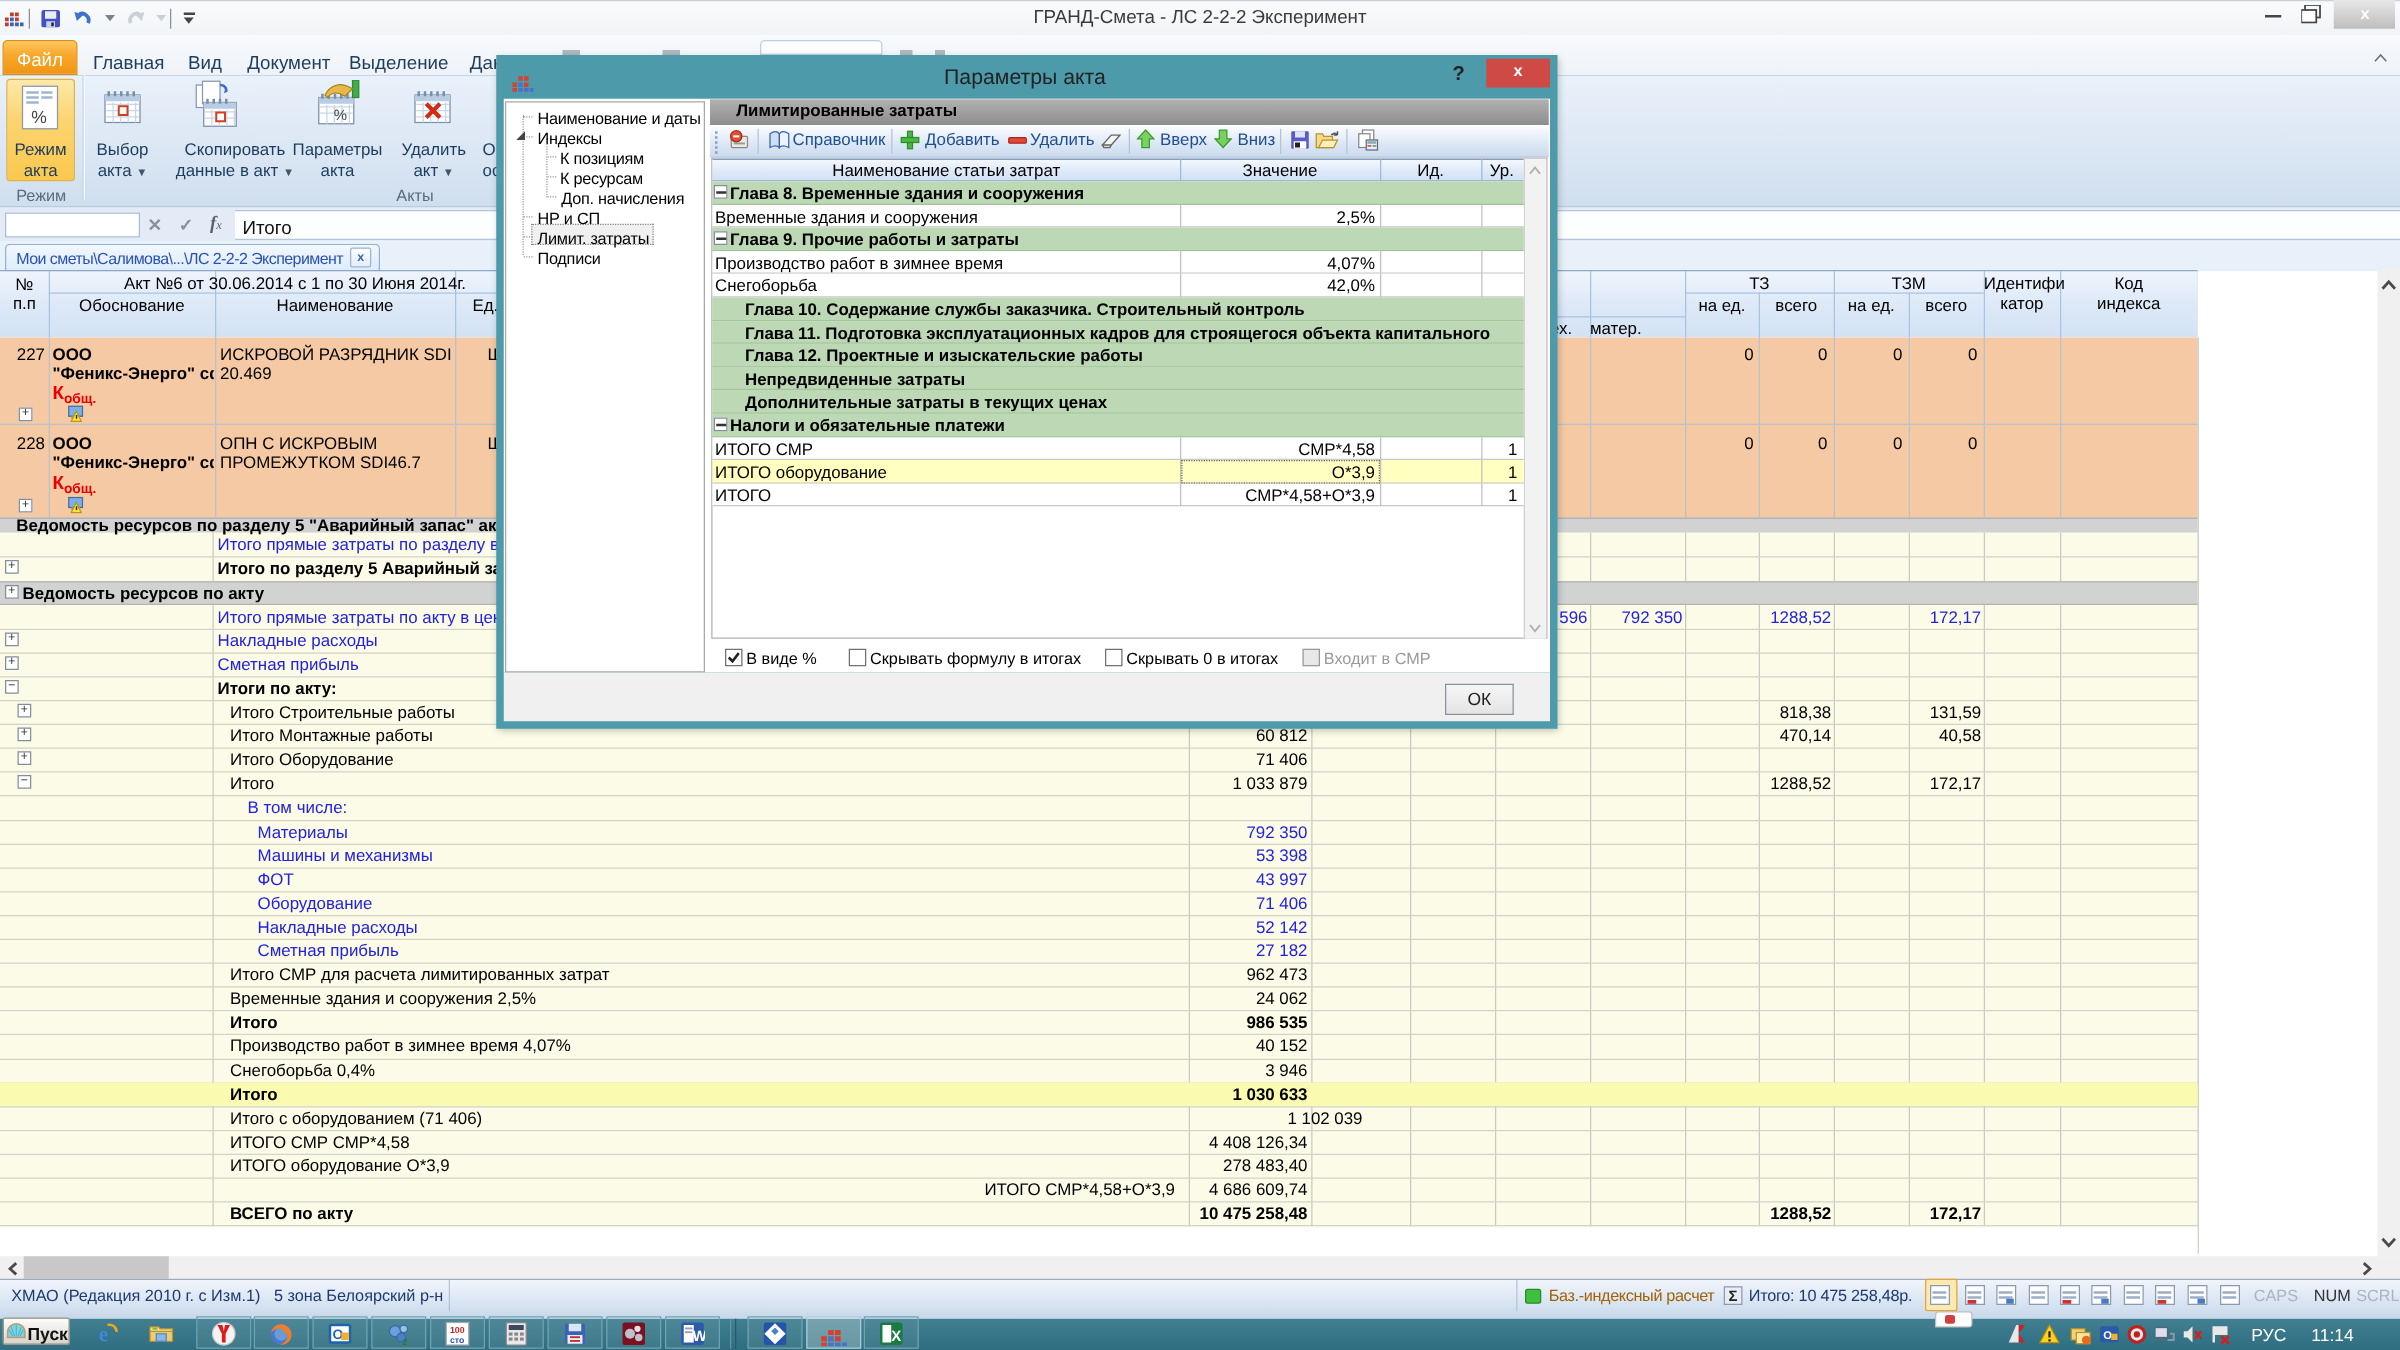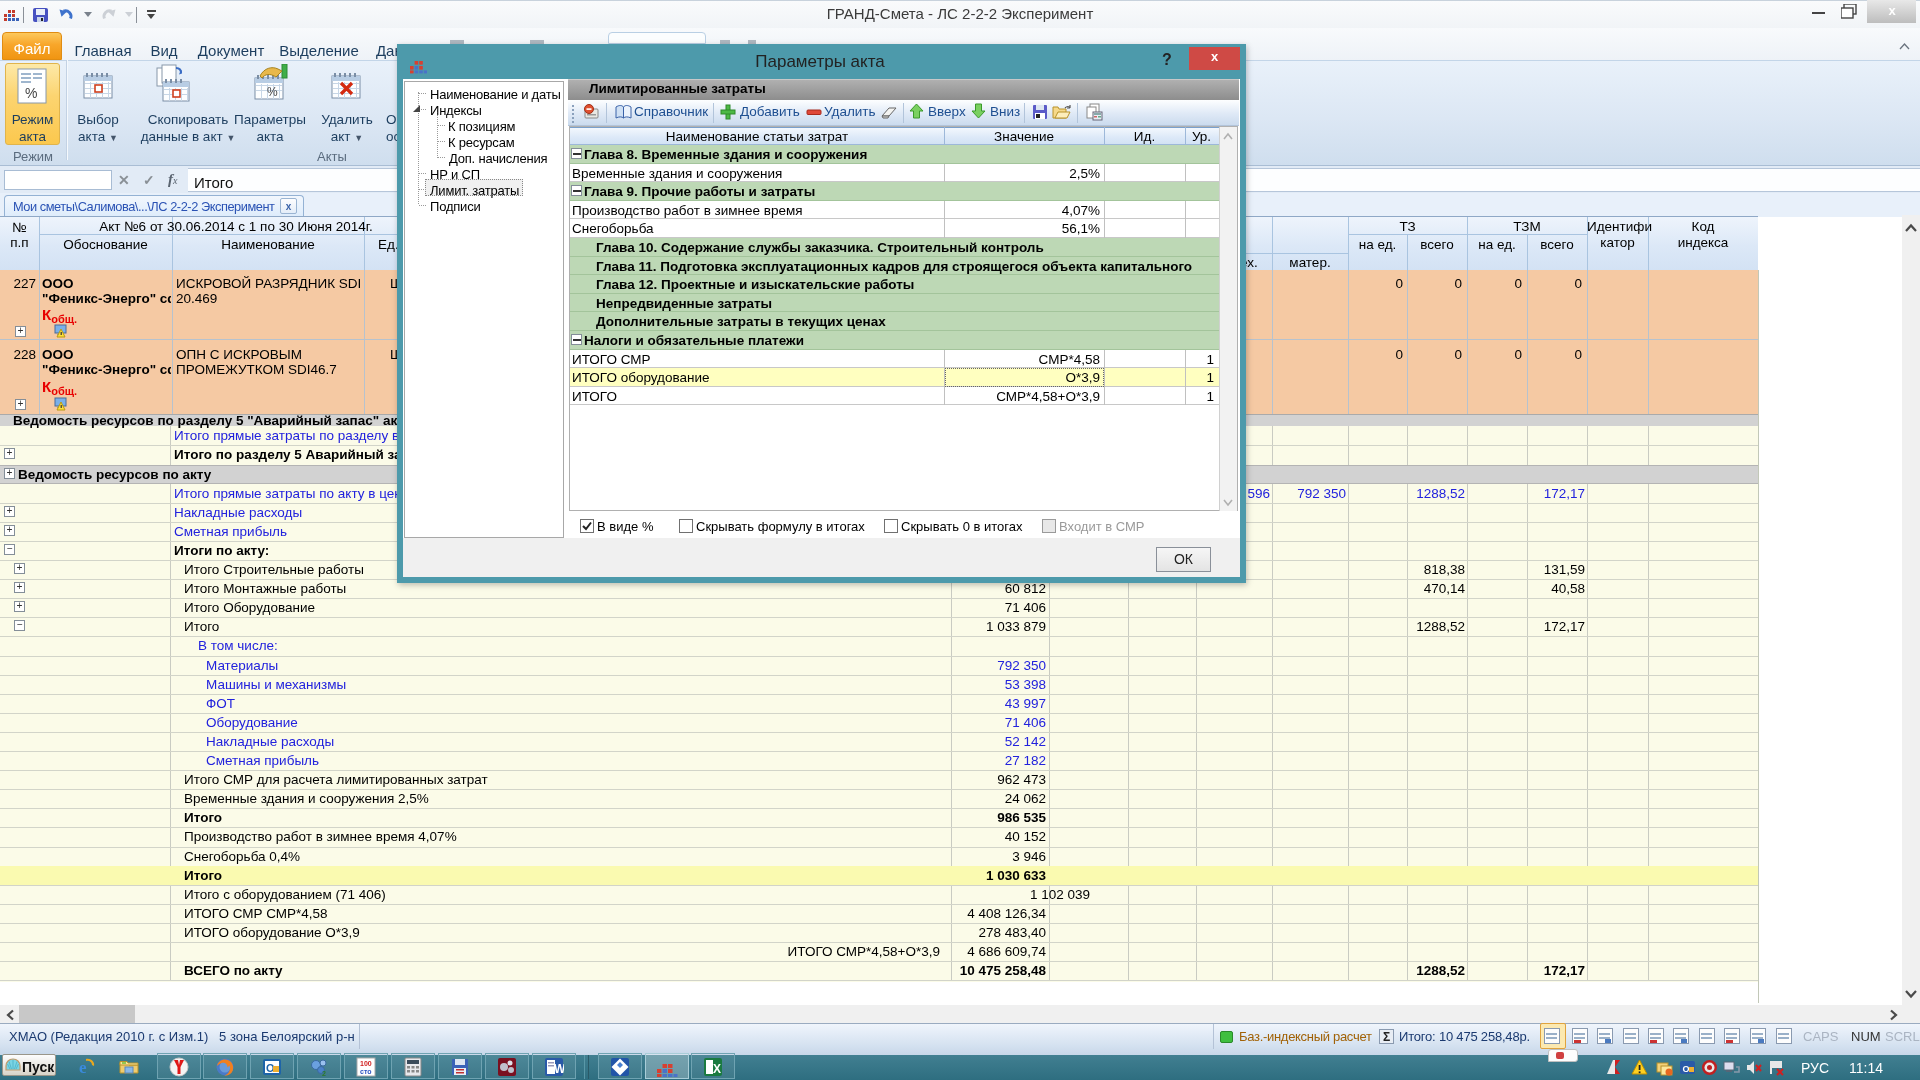--- a/index.html
+++ b/index.html
@@ -213,21 +213,21 @@
 <div style="position:absolute;left:1467px;top:219px;width:120px;text-align:center;font-size:13.5px;">ТЗМ</div>
 <div style="position:absolute;left:1348px;top:237px;width:59px;text-align:center;font-size:13.5px;">на ед.</div>
 <div style="position:absolute;left:1407px;top:237px;width:60px;text-align:center;font-size:13.5px;">всего</div>
 <div style="position:absolute;left:1467px;top:237px;width:60px;text-align:center;font-size:13.5px;">на ед.</div>
 <div style="position:absolute;left:1527px;top:237px;width:60px;text-align:center;font-size:13.5px;">всего</div>
 <div style="position:absolute;left:1587px;top:219px;width:61px;text-align:center;font-size:13.5px;">Идентифи</div>
 <div style="position:absolute;left:1587px;top:235px;width:61px;text-align:center;font-size:13.5px;">катор</div>
 <div style="position:absolute;left:1648px;top:219px;width:110px;text-align:center;font-size:13.5px;">Код</div>
 <div style="position:absolute;left:1648px;top:235px;width:110px;text-align:center;font-size:13.5px;">индекса</div>
 <div style="position:absolute;left:1240px;top:255px;width:32px;font-size:13.5px;">ех.</div>
-<div style="position:absolute;left:1272px;top:255px;width:76px;text-align:center;font-size:13.5px;">матер.</div>
+<div style="position:absolute;left:1272px;top:255px;width:76px;text-align:left;font-size:13.5px;">матер.</div>
 <div style="position:absolute;left:0;top:270px;width:1758px;height:733px;background:#fbfbe8;"></div>
 <div style="position:absolute;left:1758px;top:217px;width:144px;height:786px;background:#fff;"></div>
 <div style="position:absolute;left:0;top:270px;width:1758px;height:144px;background:#f5c9a3;"></div>
 <div style="position:absolute;left:0;top:339px;width:1758px;height:1px;background:#b6c2ce;"></div>
 <div style="position:absolute;left:39px;top:270px;width:1px;height:144px;background:#b6c2ce;"></div>
 <div style="position:absolute;left:172px;top:270px;width:1px;height:144px;background:#b6c2ce;"></div>
 <div style="position:absolute;left:364px;top:270px;width:1px;height:144px;background:#b6c2ce;"></div>
 <div style="position:absolute;left:1272px;top:270px;width:1px;height:144px;background:#b6c2ce;"></div>
 <div style="position:absolute;left:1348px;top:270px;width:1px;height:144px;background:#b6c2ce;"></div>
 <div style="position:absolute;left:1407px;top:270px;width:1px;height:144px;background:#b6c2ce;"></div>
@@ -740,21 +740,21 @@
 <div style="position:absolute;left:944px;top:200.8px;width:1px;height:18.6px;background:#c0c0c0;"></div>
 <div style="position:absolute;left:1104px;top:200.8px;width:1px;height:18.6px;background:#c0c0c0;"></div>
 <div style="position:absolute;left:1185px;top:200.8px;width:1px;height:18.6px;background:#c0c0c0;"></div>
 <div style="position:absolute;left:572px;top:202.8px;width:370px;font-size:13.5px;white-space:nowrap;overflow:hidden;">Производство работ в зимнее время</div>
 <div class="num" style="left:946px;top:202.8px;width:154px;font-size:13.5px;">4,07%</div>
 <div style="position:absolute;left:570px;top:219.4px;width:649px;height:18.6px;background:#fff;border-bottom:1px solid #c8c8c8;"></div>
 <div style="position:absolute;left:944px;top:219.4px;width:1px;height:18.6px;background:#c0c0c0;"></div>
 <div style="position:absolute;left:1104px;top:219.4px;width:1px;height:18.6px;background:#c0c0c0;"></div>
 <div style="position:absolute;left:1185px;top:219.4px;width:1px;height:18.6px;background:#c0c0c0;"></div>
 <div style="position:absolute;left:572px;top:221.4px;width:370px;font-size:13.5px;white-space:nowrap;overflow:hidden;">Снегоборьба</div>
-<div class="num" style="left:946px;top:221.4px;width:154px;font-size:13.5px;">56,1%</div>
+<div class="num" style="left:946px;top:221.4px;width:154px;font-size:13.5px;">42,0%</div>
 <div style="position:absolute;left:570px;top:238.0px;width:649px;height:18.6px;background:#bdd8b5;border-bottom:1px solid #a3c49b;"></div>
 <div style="position:absolute;left:596px;top:240.0px;width:640px;font-size:13.5px;font-weight:bold;white-space:nowrap;overflow:hidden;">Глава 10. Содержание службы заказчика. Строительный контроль</div>
 <div style="position:absolute;left:570px;top:256.6px;width:649px;height:18.6px;background:#bdd8b5;border-bottom:1px solid #a3c49b;"></div>
 <div style="position:absolute;left:596px;top:258.6px;width:640px;font-size:13.5px;font-weight:bold;white-space:nowrap;overflow:hidden;">Глава 11. Подготовка эксплуатационных кадров для строящегося объекта капитального</div>
 <div style="position:absolute;left:570px;top:275.2px;width:649px;height:18.6px;background:#bdd8b5;border-bottom:1px solid #a3c49b;"></div>
 <div style="position:absolute;left:596px;top:277.2px;width:640px;font-size:13.5px;font-weight:bold;white-space:nowrap;overflow:hidden;">Глава 12. Проектные и изыскательские работы</div>
 <div style="position:absolute;left:570px;top:293.8px;width:649px;height:18.6px;background:#bdd8b5;border-bottom:1px solid #a3c49b;"></div>
 <div style="position:absolute;left:596px;top:295.8px;width:575px;font-size:13.5px;font-weight:bold;white-space:nowrap;overflow:hidden;">Непредвиденные затраты</div>
 <div style="position:absolute;left:570px;top:312.4px;width:649px;height:18.6px;background:#bdd8b5;border-bottom:1px solid #a3c49b;"></div>
 <div style="position:absolute;left:596px;top:314.4px;width:640px;font-size:13.5px;font-weight:bold;white-space:nowrap;overflow:hidden;">Дополнительные затраты в текущих ценах</div>

